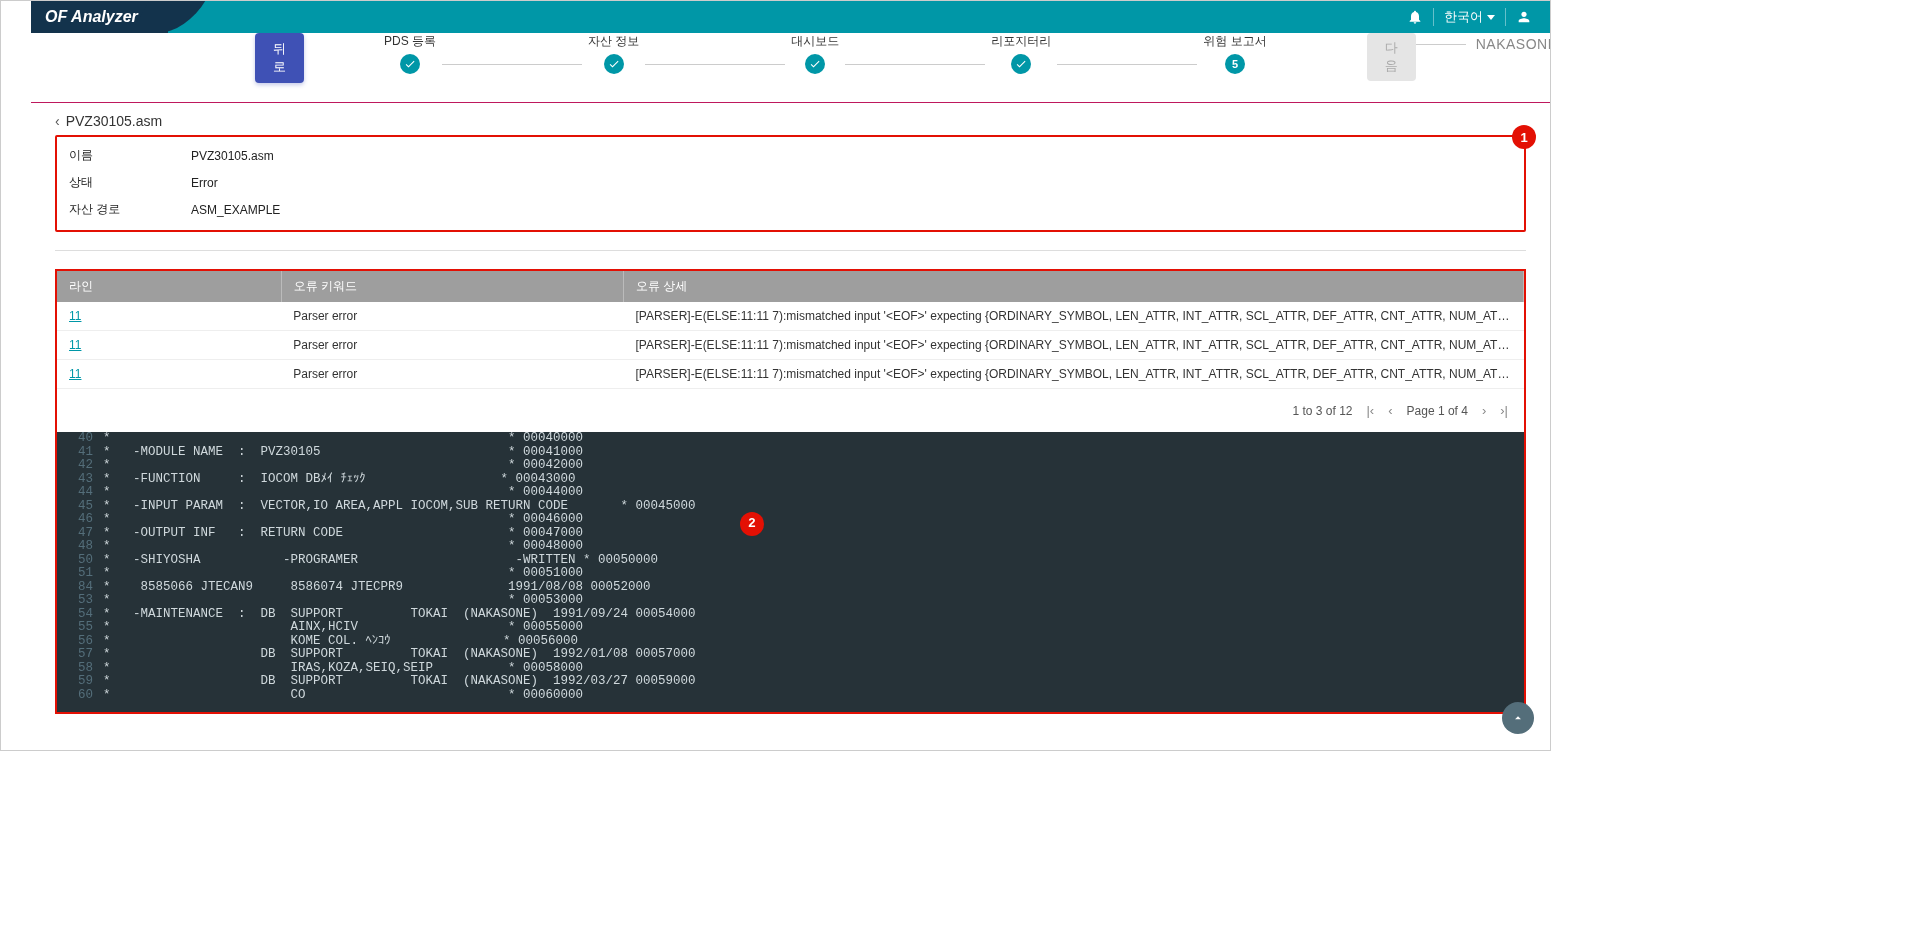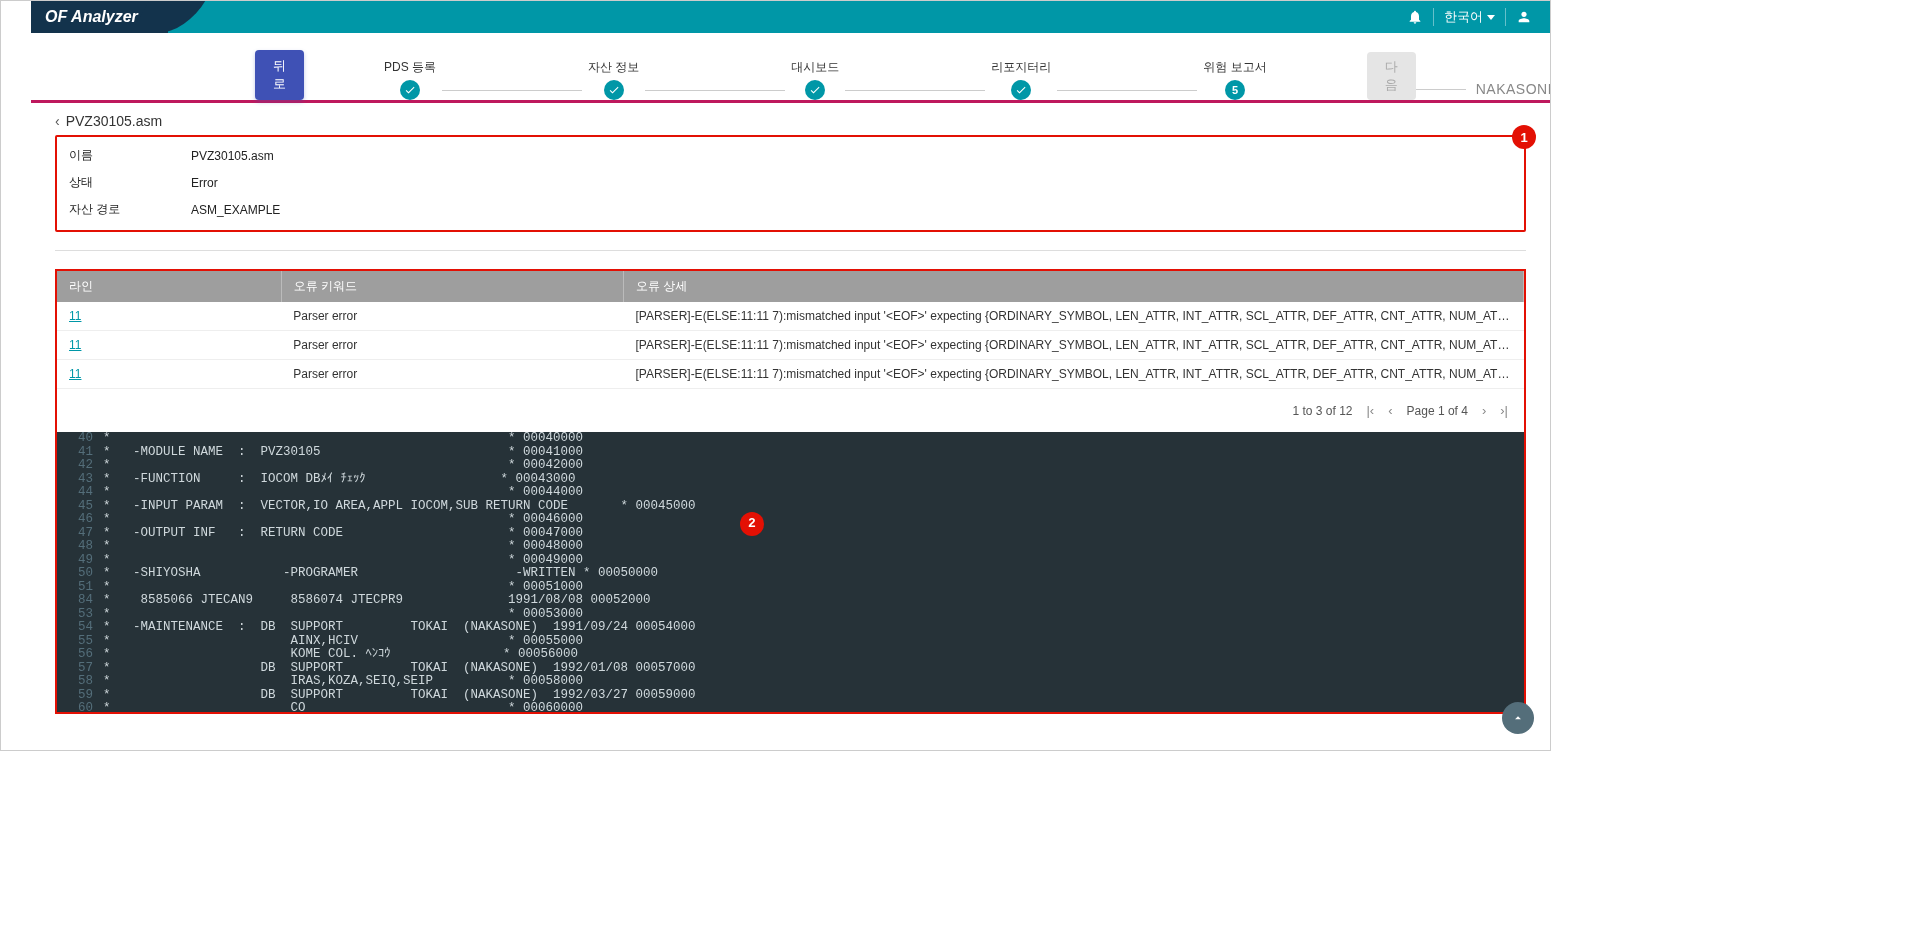--- a/index.html
+++ b/index.html
@@ -11,21 +11,21 @@
 .logo-wrap { background: #13334c; height: 32px; padding: 0 30px 0 14px; display: flex; align-items: center; position: relative; }
 .logo-wrap::after { content: ""; position: absolute; right: -28px; top: 0; width: 56px; height: 32px; background: #13334c; border-radius: 0 0 50% 0 / 0 0 100% 0; transform: skewX(-30deg); }
 .logo { color: #fff; font-style: italic; font-weight: 700; font-size: 16px; position: relative; z-index: 2; }
 .topbar-right { display: flex; align-items: center; gap: 10px; padding-right: 18px; color: #fff; font-size: 13px; }
 .topbar-right .sep { width: 1px; height: 18px; background: rgba(255,255,255,0.4); }
 .lang { display: flex; align-items: center; gap: 4px; cursor: pointer; }
 .tri-down { width: 0; height: 0; border-left: 4px solid transparent; border-right: 4px solid transparent; border-top: 5px solid #fff; }
 .icon-bell, .icon-user { width: 16px; height: 16px; fill: #fff; }
 
 
-.stepsrow { height: 70px; display: flex; align-items: flex-end; padding: 0 24px; border-bottom: 3px solid #be185d; position: relative; }
+.stepsrow { height: 70px; display: flex; align-items: flex-start; padding: 0 24px; border-bottom: 1px solid #be185d; position: relative; }
 .btn-back { background: #3f51b5; color: #fff; border: none; padding: 7px 18px; border-radius: 4px; font-size: 13px; font-weight: 500; margin-left: 200px; cursor: pointer; box-shadow: 0 2px 4px rgba(63,81,181,0.3); }
 .steps { display: flex; align-items: center; margin-left: 80px; }
 .step { display: flex; flex-direction: column; align-items: center; position: relative; }
 .step-label { font-size: 12px; color: #333; margin-bottom: 4px; white-space: nowrap; }
 .step-circ { width: 20px; height: 20px; border-radius: 50%; background: #0097a7; display: flex; align-items: center; justify-content: center; }
 .step-circ svg { width: 12px; height: 12px; fill: #fff; }
 .step-num { color: #fff; font-size: 11px; font-weight: 600; }
 .step-line { width: 140px; height: 1px; background: #ccc; margin: 0 6px; margin-top: 22px; }
 .btn-next { background: #e5e5e5; color: #aaa; border: none; padding: 6px 18px; border-radius: 4px; font-size: 13px; margin-left: 100px; cursor: default; }
 .project-wrap { margin-left: auto; display: flex; align-items: center; gap: 10px; }
@@ -248,24 +248,20 @@
           </div>
           <div class="code-line">
             <span class="gutter">47</span>
             <span class="code-text">*   -OUTPUT INF   :  RETURN CODE                      * 00047000</span>
           </div>
           <div class="code-line">
             <span class="gutter">48</span>
             <span class="code-text">*                                                     * 00048000</span>
           </div>
           <div class="code-line">
-            <span class="gutter">49</span>
-            <span class="code-text">*                                                     * 00049000</span>
-          </div>
-          <div class="code-line">
             <span class="gutter">50</span>
             <span class="code-text">*   -SHIYOSHA           -PROGRAMER                     -WRITTEN * 00050000</span>
           </div>
           <div class="code-line">
             <span class="gutter">51</span>
             <span class="code-text">*                                                     * 00051000</span>
           </div>
           <div class="code-line">
             <span class="gutter">84</span>
             <span class="code-text">*    8585066 JTECAN9     8586074 JTECPR9              1991/08/08 00052000</span>

